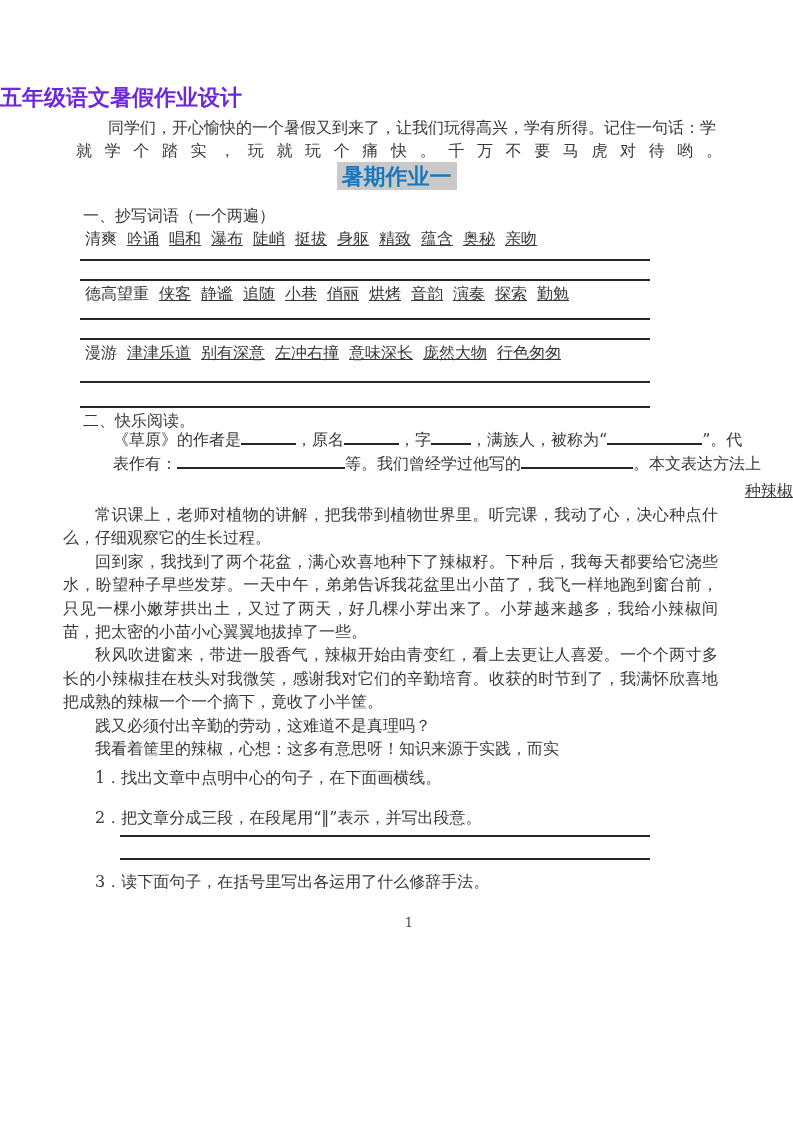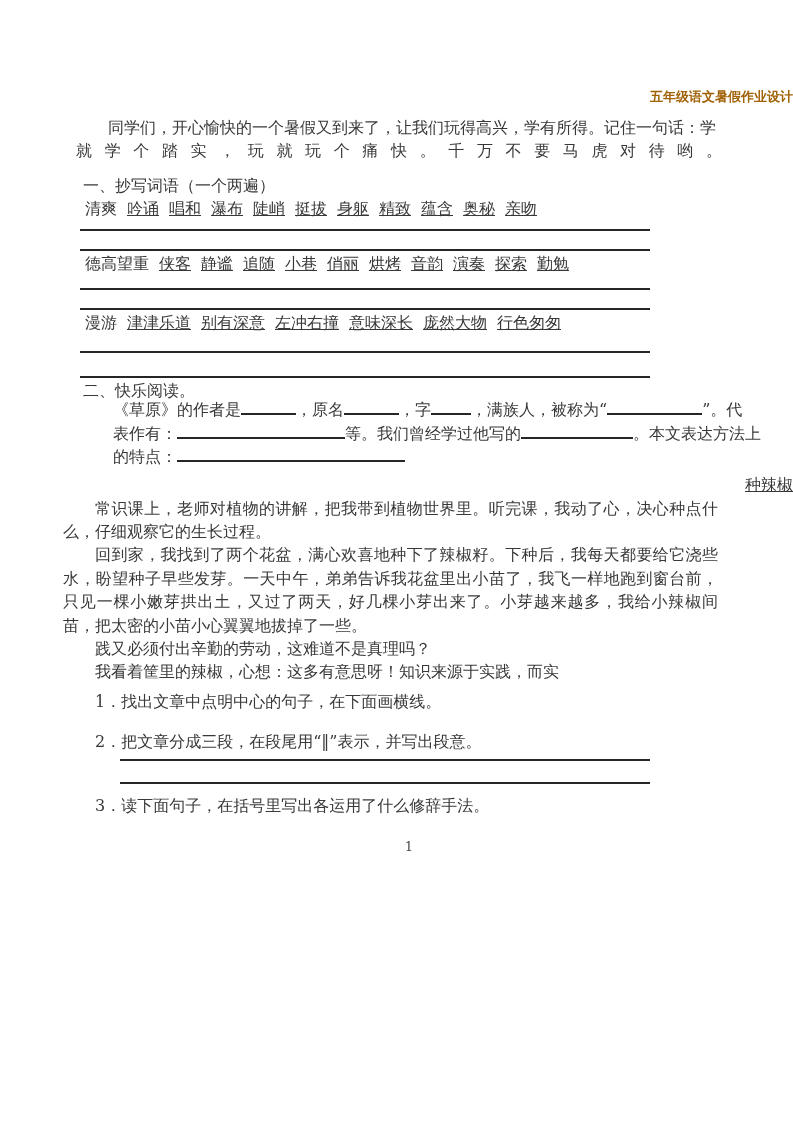--- a/index.html
+++ b/index.html
@@ -7,23 +7,23 @@
     position:relative;
     width:793px;height:1122px;
     box-sizing:border-box;
     padding-top:86px;
     background:#ffffff;
     font-family:"DejaVu Serif","Liberation Serif",serif;
     color:#383838;
     overflow:hidden;
   }
   .doc-title{
-    margin:0;text-align:right;
-    font-size:13px;line-height:22px;font-weight:bold;
-    color:#a16207;
+    margin:0;text-align:left;
+    font-size:22px;line-height:22px;font-weight:bold;
+    color:#6d28d9;
   }
   .intro{margin:8px 71px 0 76px;font-size:16px;line-height:23px;}
   .intro .il1{text-indent:2em;}
   .intro .il2{text-align:justify;text-align-last:justify;}
   .badge-row{text-align:center;height:30px;line-height:30px;margin-top:0;}
   .badge{
     display:inline-block;background:#C9C9C9;color:#1778BE;
     font-size:22px;font-weight:bold;line-height:28px;padding:0 5px;
   }
   .sec-heading{margin:12px 0 0 83px;font-size:16px;line-height:23px;}
@@ -68,47 +68,50 @@
 
 <div class="page">
 
   <h1 class="doc-title">五年级语文暑假作业设计</h1>
 
   <div class="intro">
     <div class="il1">同学们，开心愉快的一个暑假又到来了，让我们玩得高兴，学有所得。记住一句话：学</div>
     <div class="il2">就学个踏实，玩就玩个痛快。千万不要马虎对待哟。</div>
   </div>
 
+  <div class="badge-row">
+    <span class="badge">暑期作业一</span>
+  </div>
 
   <div class="sec-heading">一、抄写词语（一个两遍）</div>
 
   <div class="word-row row1"><span class="word">清爽</span><span class="word">吟诵</span><span class="word">唱和</span><span class="word">瀑布</span><span class="word">陡峭</span><span class="word">挺拔</span><span class="word">身躯</span><span class="word">精致</span><span class="word">蕴含</span><span class="word">奥秘</span><span class="word">亲吻</span></div>
   <div class="wline wl-a"></div>
   <div class="wline wl-b"></div>
 
   <div class="word-row row2"><span class="word">德高望重</span><span class="word">侠客</span><span class="word">静谧</span><span class="word">追随</span><span class="word">小巷</span><span class="word">俏丽</span><span class="word">烘烤</span><span class="word">音韵</span><span class="word">演奏</span><span class="word">探索</span><span class="word">勤勉</span></div>
   <div class="wline wl-c"></div>
   <div class="wline wl-d"></div>
 
   <div class="word-row row3"><span class="word">漫游</span><span class="word">津津乐道</span><span class="word">别有深意</span><span class="word">左冲右撞</span><span class="word">意味深长</span><span class="word">庞然大物</span><span class="word">行色匆匆</span></div>
   <div class="wline wl-e"></div>
   <div class="wline wl-f"></div>
 
   <div class="sec2-heading">二、快乐阅读。</div>
 
   <div class="fillpara">
     <div><span>《草原》的作者是</span><span class="blank" style="width: 55px;"></span><span>，原名</span><span class="blank" style="width: 55px;"></span><span>，字</span><span class="blank" style="width: 40px;"></span><span>，满族人，被称为“</span><span class="blank" style="width: 95px;"></span><span>”。代</span></div>
     <div><span>表作有：</span><span class="blank" style="width: 168px;"></span><span>等。我们曾经学过他写的</span><span class="blank" style="width: 112px;"></span><span>。本文表达方法上</span></div>
-    <div><span>的特点：</span><span class="blank" style="width: 228px;"></span></div>
   </div>
 
   <div class="passage-title">种辣椒</div>
 
   <div class="para">常识课上，老师对植物的讲解，把我带到植物世界里。听完课，我动了心，决心种点什么，仔细观察它的生长过程。</div>
   <div class="para">回到家，我找到了两个花盆，满心欢喜地种下了辣椒籽。下种后，我每天都要给它浇些水，盼望种子早些发芽。一天中午，弟弟告诉我花盆里出小苗了，我飞一样地跑到窗台前，只见一棵小嫩芽拱出土，又过了两天，好几棵小芽出来了。小芽越来越多，我给小辣椒间苗，把太密的小苗小心翼翼地拔掉了一些。</div>
+  <div class="para">秋风吹进窗来，带进一股香气，辣椒开始由青变红，看上去更让人喜爱。一个个两寸多长的小辣椒挂在枝头对我微笑，感谢我对它们的辛勤培育。收获的时节到了，我满怀欣喜地把成熟的辣椒一个一个摘下，竟收了小半筐。</div>
   <div class="pline">践又必须付出辛勤的劳动，这难道不是真理吗？</div>
   <div class="pline">我看着筐里的辣椒，心想：这多有意思呀！知识来源于实践，而实</div>
 
   <div class="question q1">1．找出文章中点明中心的句子，在下面画横线。</div>
   <div class="question q2">2．把文章分成三段，在段尾用“‖”表示，并写出段意。</div>
   <div class="qline ql-a"></div>
   <div class="qline ql-b"></div>
   <div class="question q3">3．读下面句子，在括号里写出各运用了什么修辞手法。</div>
 
   <div class="page-num">1</div>

